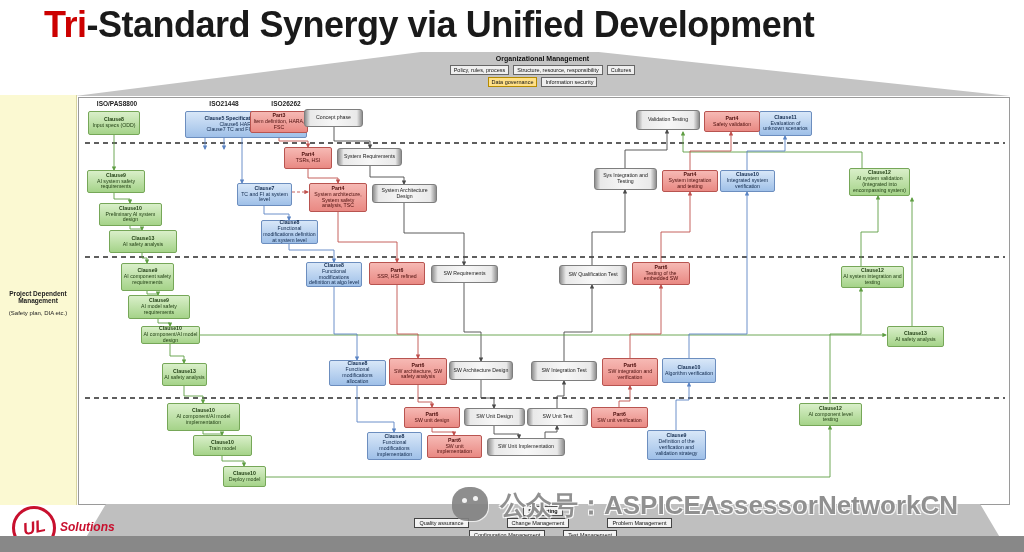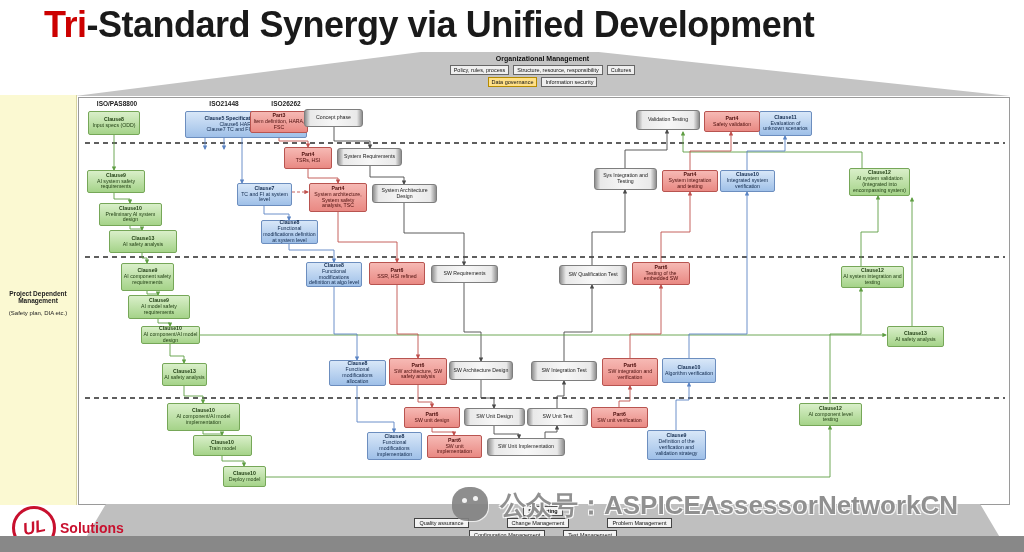--- a/index.html
+++ b/index.html
@@ -57,21 +57,21 @@
   .wechat-icon{position:absolute;left:452px;top:487px;width:36px;height:34px;border-radius:46% 46% 42% 42%;
                background:rgba(130,130,130,0.9);box-shadow:1px 1px 0 rgba(255,255,255,0.7);}
   .wechat-eye{position:absolute;width:5px;height:5px;border-radius:50%;background:#f3f3f3;}
   .eye1{left:10px;top:11px;} .eye2{left:21px;top:9px;}
   
   .ul-logo{position:absolute;left:10px;top:505px;width:120px;height:46px;z-index:60;}
   .ul-circle{position:absolute;left:2px;top:1px;width:38px;height:38px;border:3px solid #c8102e;border-radius:50%;
              background:#fff;display:flex;align-items:center;justify-content:center;}
   .ul-mark{color:#c8102e;font-weight:bold;font-style:italic;font-size:17px;transform:rotate(-12deg);}
   .ul-reg{position:absolute;left:44px;top:36px;font-size:7px;color:#c8102e;}
-  .ul-solutions{position:absolute;left:50px;top:15px;font-size:14px;font-weight:bold;color:#c8102e;}
+  .ul-solutions{position:absolute;left:50px;top:15px;font-size:12px;font-weight:bold;color:#c8102e;font-style:italic;}
 </style>
 </head>
 <body>
 
 <div class="slide">
 
   <div class="title"><span class="tri">Tri</span><span>-Standard Synergy via Unified Development</span></div>
 
   <div class="org-banner">
     <div class="org-inner">

